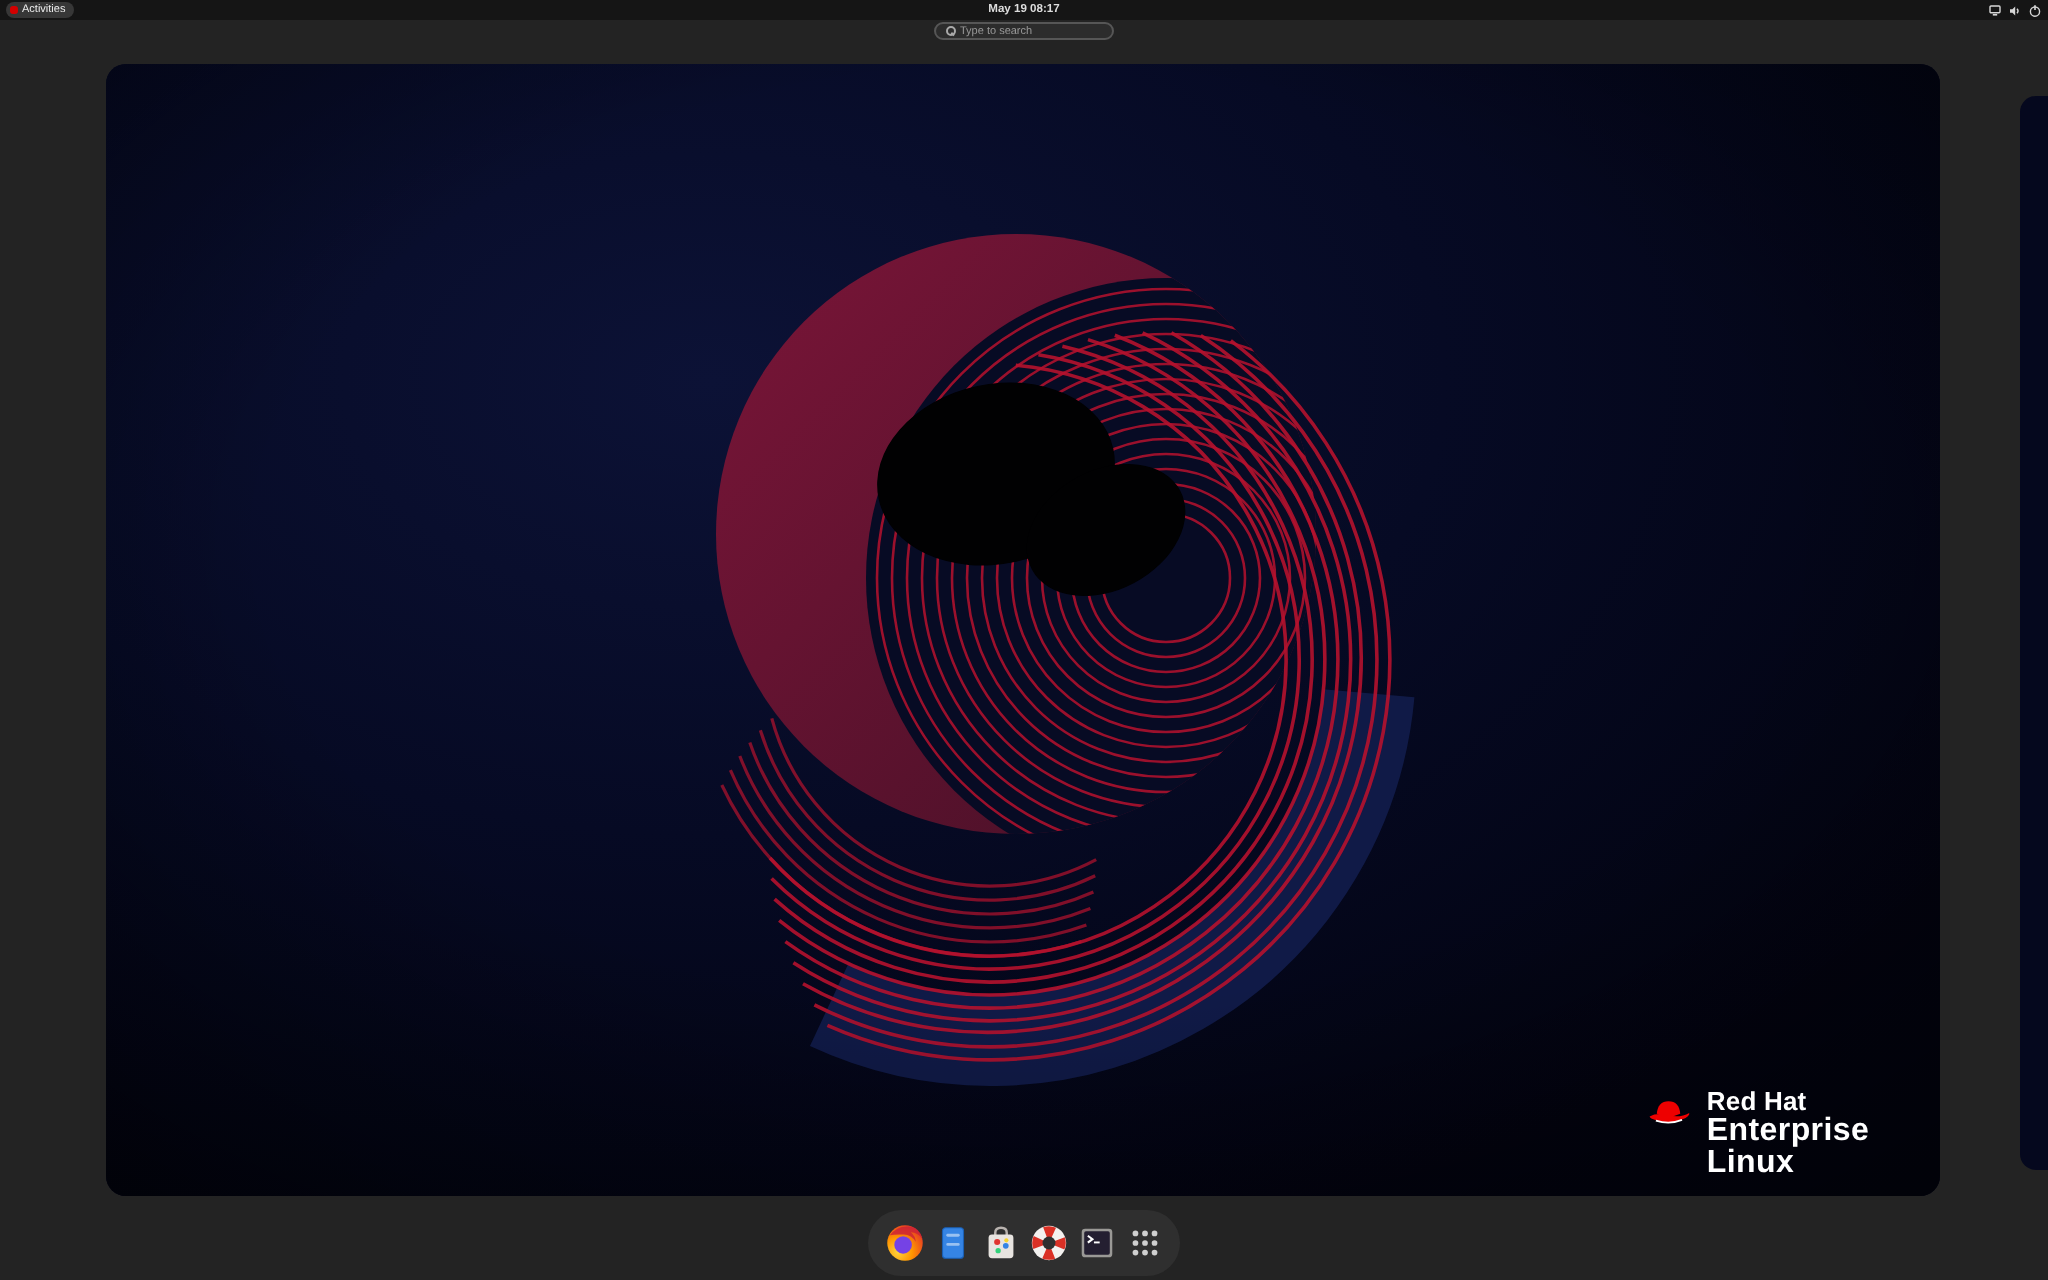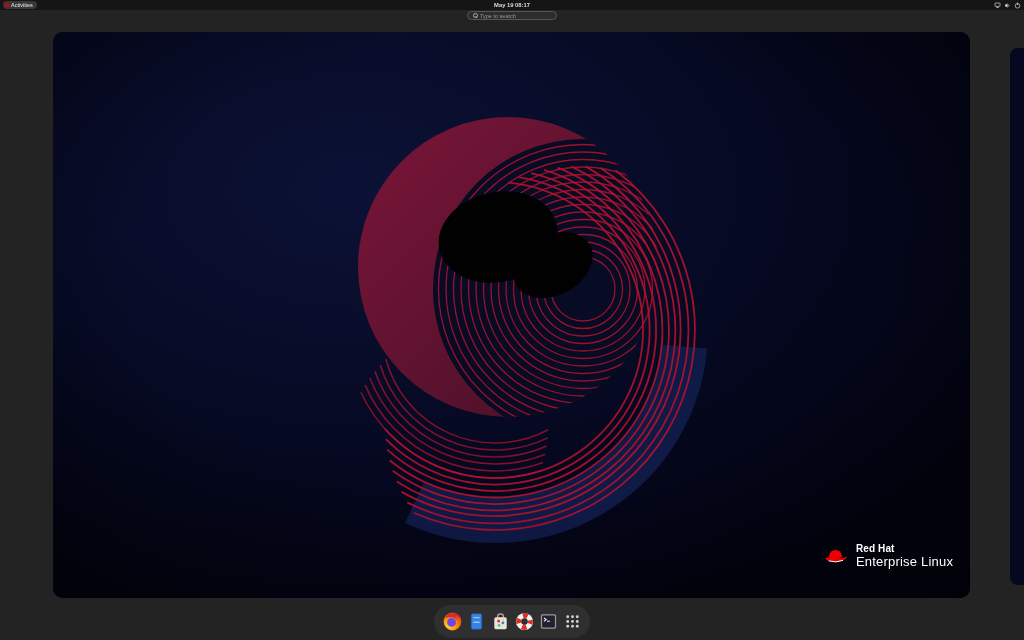--- a/index.html
+++ b/index.html
@@ -23,22 +23,22 @@
   .mag::before { content:""; position:absolute; left:0; top:0; width:3px; height:3px; border:0.8px solid #aaa; border-radius:50%; }
   .mag::after { content:""; position:absolute; left:3.2px; top:3.2px; width:1.8px; height:0.8px; background:#aaa; transform:rotate(45deg); transform-origin:0 0; }
 
   
   .window-preview { position:absolute; left:53px; top:32px; width:917px; height:566px; border-radius:10px; overflow:hidden; background:#04071a; cursor:pointer; }
   .window-preview svg.wp { position:absolute; left:0; top:0; }
 
   .rh-logo { position:absolute; left:770px; top:512px; display:flex; align-items:flex-start; gap:7px; }
   .rh-hat { width:26px; height:20px; margin-top:2px; }
   .rh-text { color:#ffffff; line-height:1.05; }
-  .rh-line1 { font-size:10px; font-weight:700; letter-spacing:0.1px; }
-  .rh-line2 { font-size:13px; font-weight:400; letter-spacing:0.2px; }
+  .rh-line1 { font-size:13px; font-weight:700; letter-spacing:0.1px; }
+  .rh-line2 { font-size:16px; font-weight:700; letter-spacing:0.2px; }
 
   
   .next-workspace { position:absolute; left:1010px; top:48px; width:14px; height:537px; border-radius:8px 0 0 8px; background:linear-gradient(160deg,#0a1030 0%, #060a22 40%, #03051а 100%); background-color:#05081e; cursor:pointer; }
 
   
   .dash { position:absolute; left:50%; transform:translateX(-50%); top:605px; height:33px; border-radius:17px; background:#2f2f2f; display:flex; align-items:center; padding:0 7px; gap:2px; }
   .dock-item { width:22px; height:22px; display:flex; align-items:center; justify-content:center; border-radius:5px; cursor:pointer; }
   .dock-item svg { display:block; }
 </style>
 </head>

